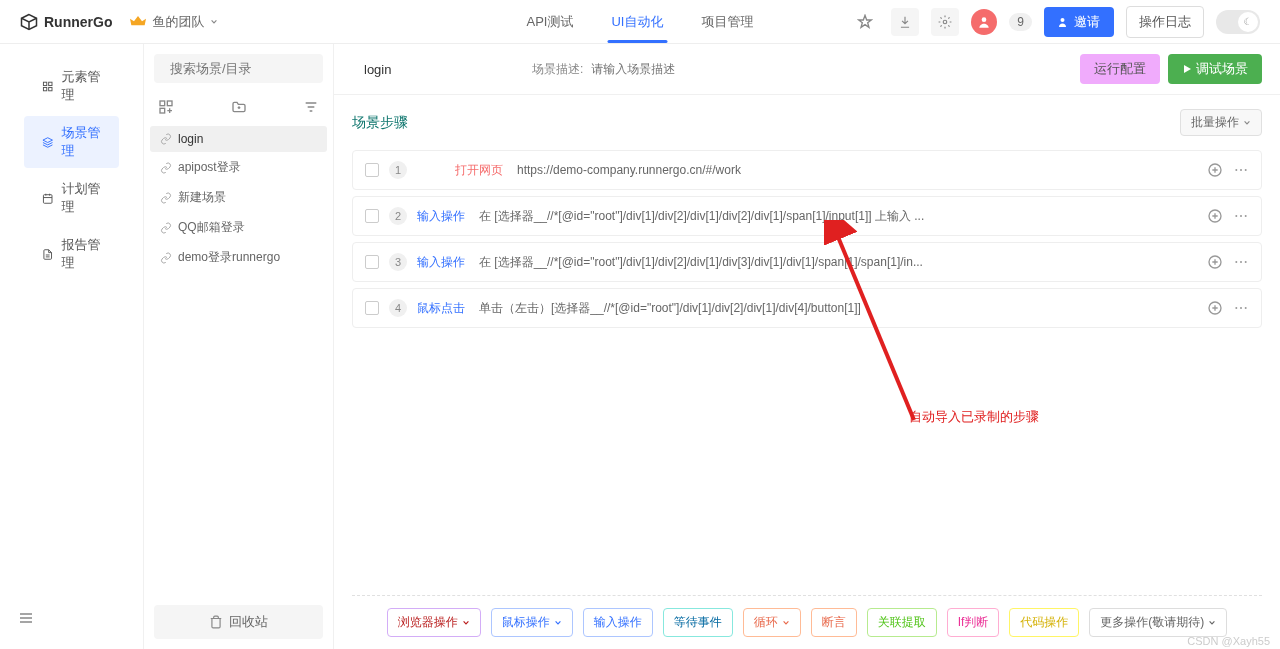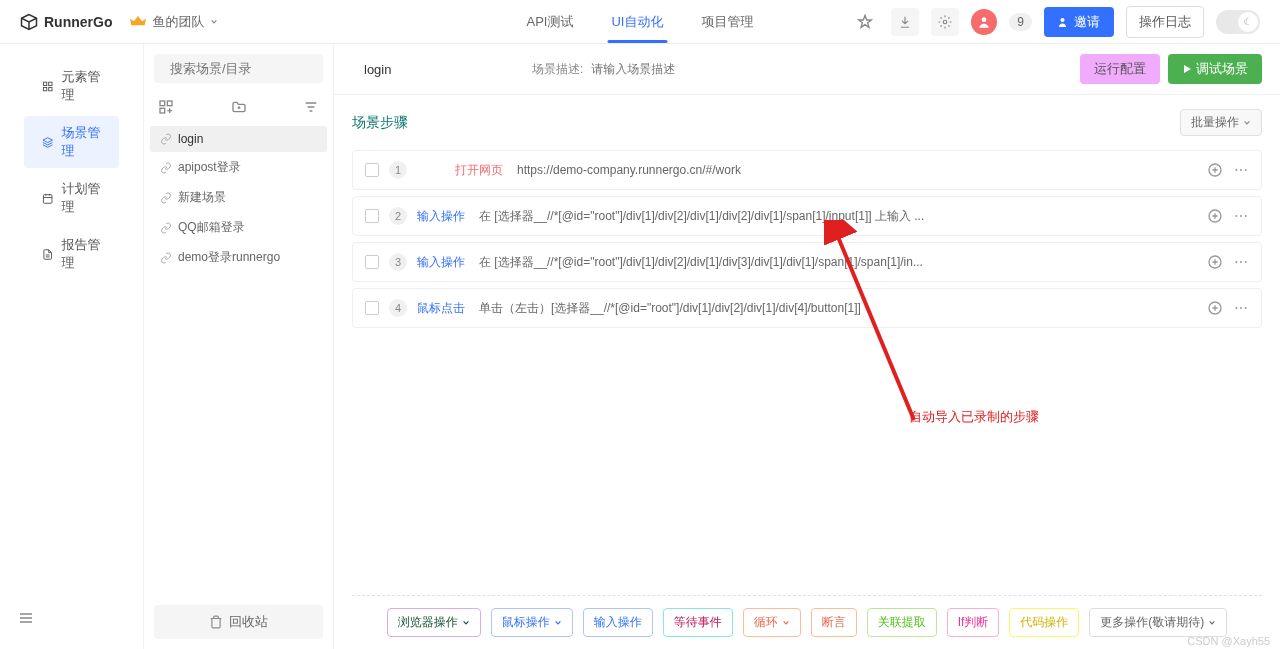--- a/index.html
+++ b/index.html
@@ -73,24 +73,24 @@
     .step-actions { margin-left: auto; display: flex; gap: 10px; color: #999; }
     .step-action-icon { cursor: pointer; }
     
     
     .annotation-arrow { position: absolute; top: 70px; left: 490px; pointer-events: none; }
     .annotation-text { position: absolute; top: 258px; left: 575px; color: #e02020; font-size: 13px; pointer-events: none; font-weight: 500; }
     
     
     .action-bar { display: flex; gap: 10px; padding: 12px 18px; justify-content: center; border-top: 1px dashed #e0e0e0; margin: 0 18px; flex-wrap: wrap; }
     .action-chip { padding: 5px 10px; border: 1px solid; border-radius: 4px; cursor: pointer; font-size: 12px; display: flex; align-items: center; gap: 4px; background: #fff; }
-    .chip-browser { color: #14532d; border-color: #d3adf7; }
+    .chip-browser { color: #b91c1c; border-color: #d3adf7; }
     .chip-mouse { color: #3370ff; border-color: #adc6ff; }
     .chip-input { color: #3370ff; border-color: #adc6ff; }
-    .chip-wait { color: #be185d; border-color: #87e8de; }
+    .chip-wait { color: #0369a1; border-color: #87e8de; }
     .chip-loop { color: #e8684a; border-color: #ffbb96; justify-content: space-between; }
     .chip-assert { color: #e8684a; border-color: #ffbb96; }
     .chip-extract { color: #52c41a; border-color: #b7eb8f; }
     .chip-if { color: #eb2f96; border-color: #ffadd2; }
     .chip-code { color: #d4b106; border-color: #fff566; }
     .chip-more { color: #666; border-color: #ddd; }
     
     .watermark { position: absolute; bottom: 2px; right: 10px; font-size: 11px; color: #ccc; }
     .chevron { display: inline-block; width: 8px; height: 8px; }
   </style>

